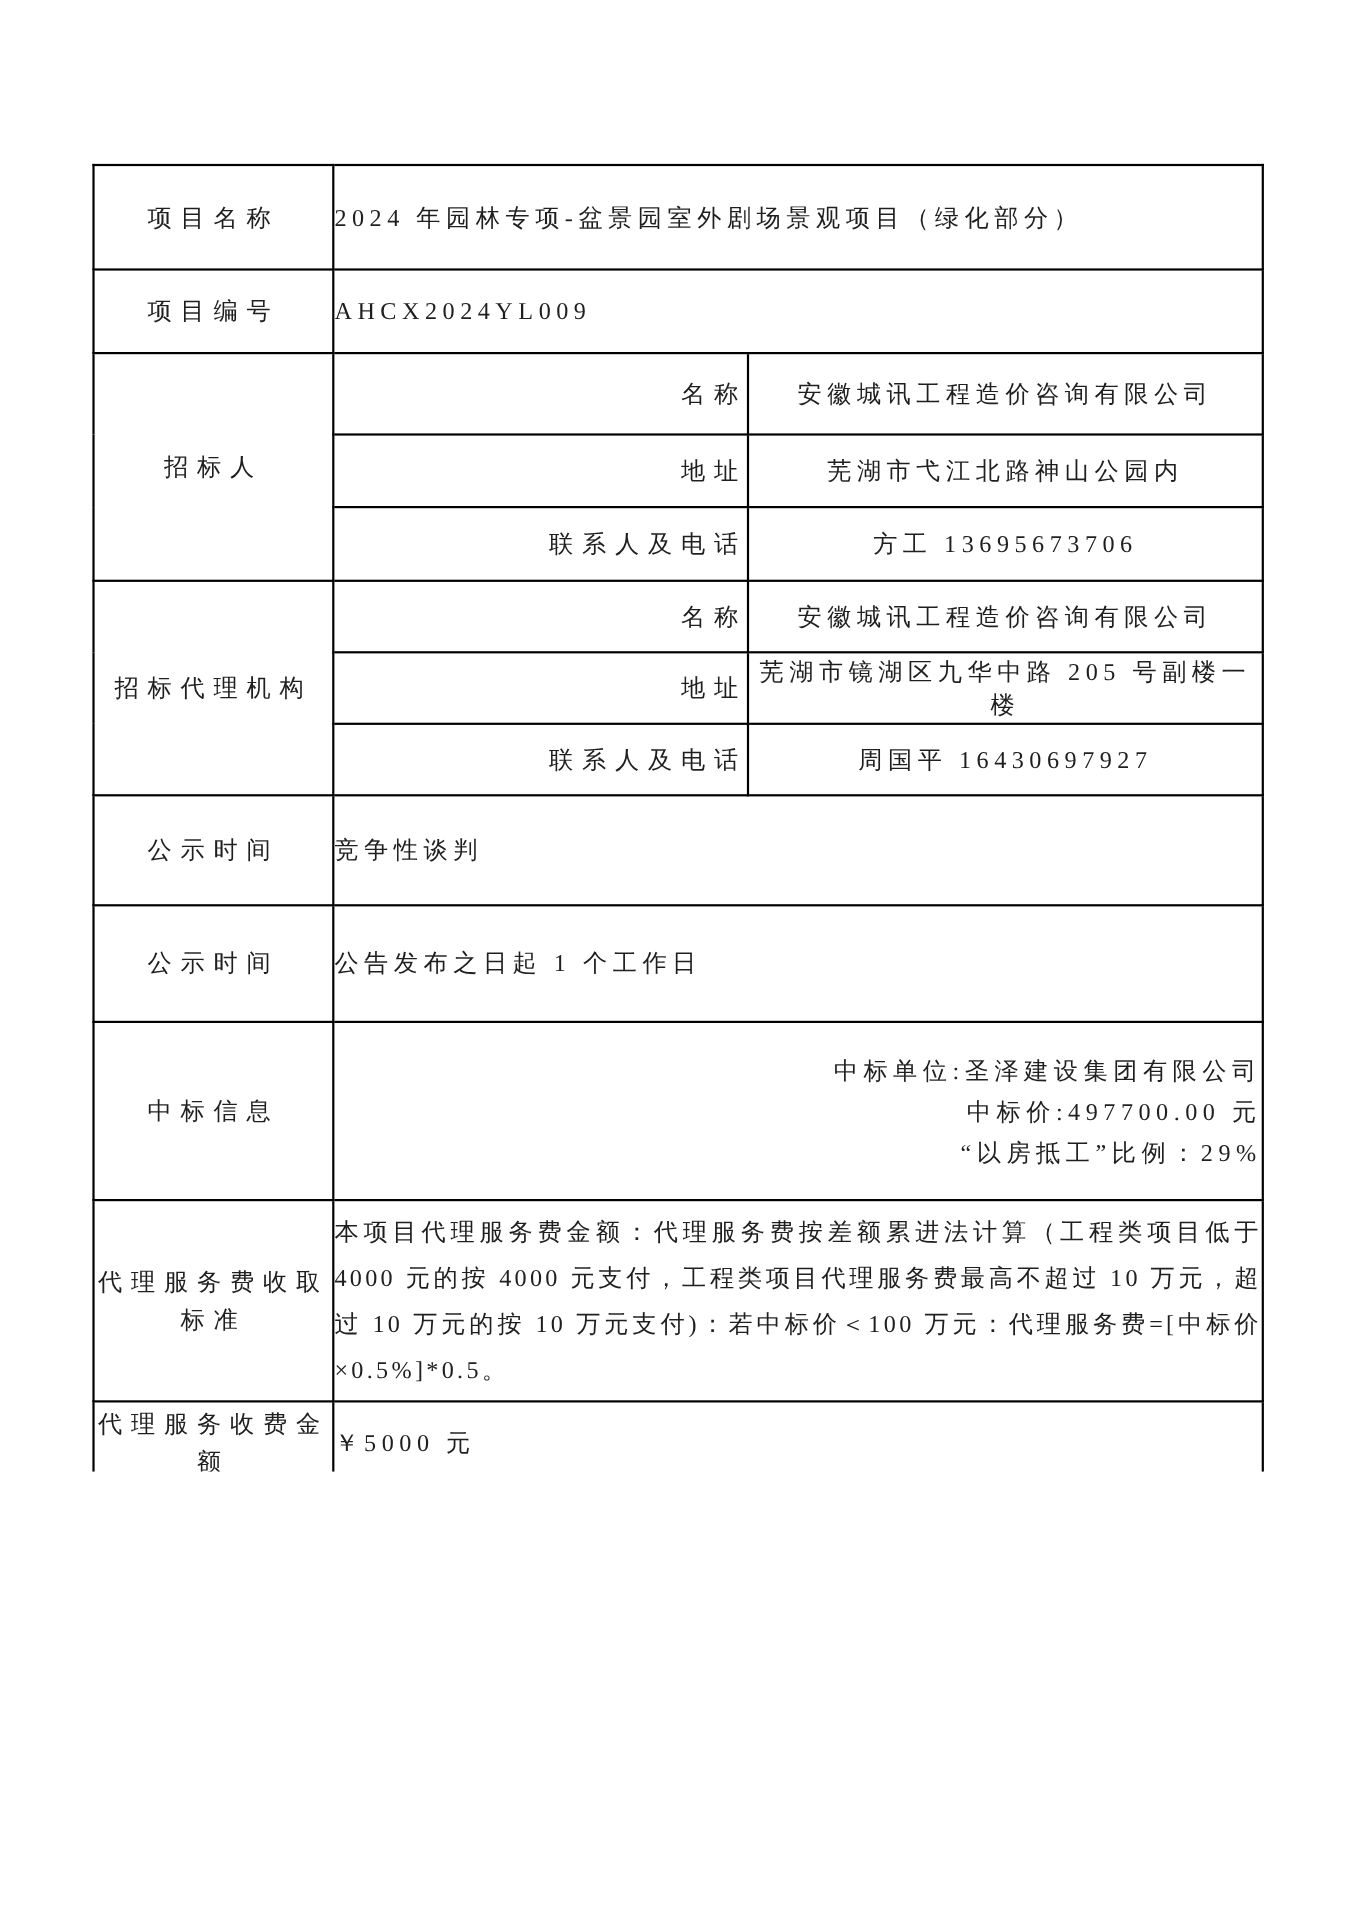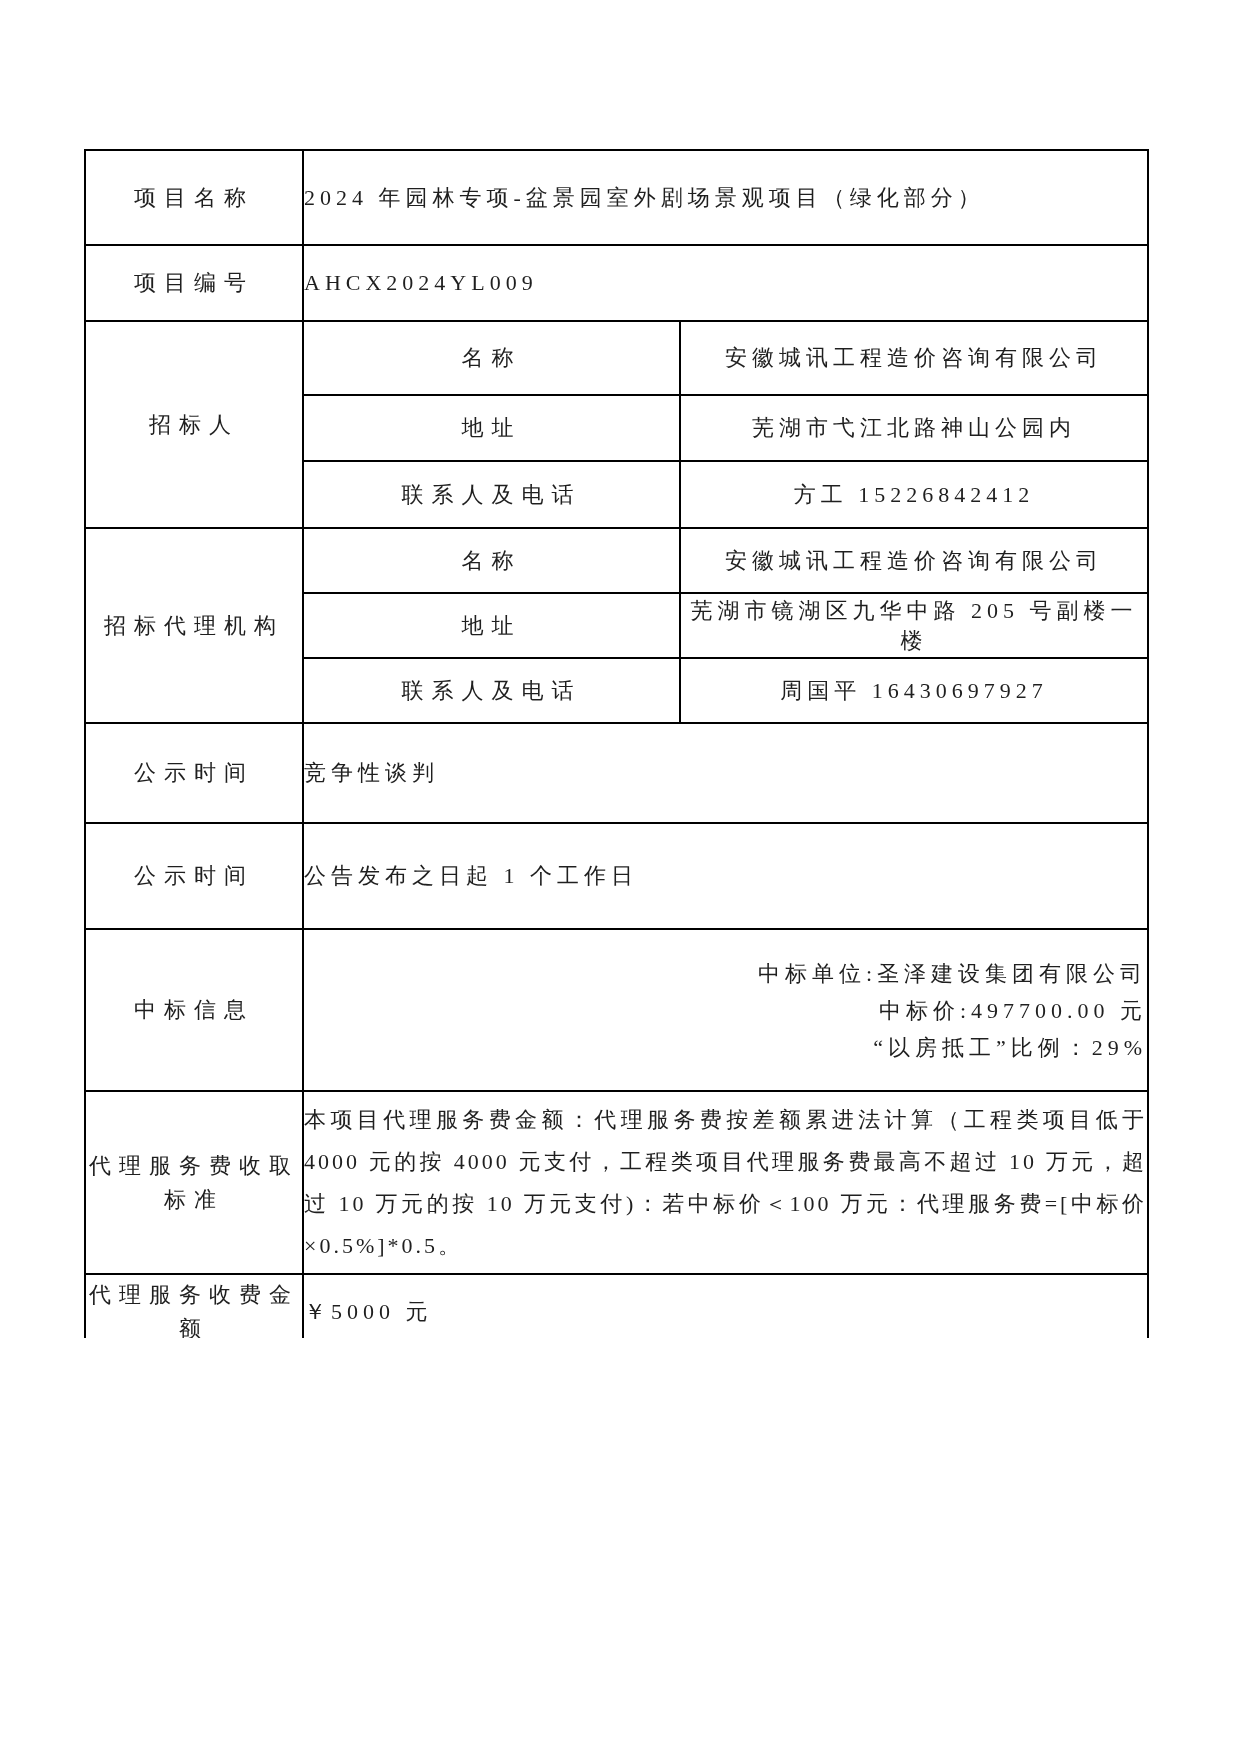--- a/index.html
+++ b/index.html
@@ -47,21 +47,21 @@
   tr.r13 { height: 76px; border-radius: 30px;  }
   
   td.lbl {
     text-align: center;
     letter-spacing: 8px;
     padding-left: 8px;
     line-height: 34px;
   }
   
   td.sub {
-    text-align: center;
+    text-align: right;
     letter-spacing: 8px;
     padding-left: 8px;
   }
   
   td.val {
     text-align: center;
     letter-spacing: 5px;
     padding-left: 5px;
   }
   
@@ -113,21 +113,21 @@
       <td class="lbl" rowspan="3">招标人</td>
       <td class="sub">名称</td>
       <td class="val">安徽城讯工程造价咨询有限公司</td>
     </tr>
     <tr class="r4">
       <td class="sub">地址</td>
       <td class="val">芜湖市弋江北路神山公园内</td>
     </tr>
     <tr class="r5">
       <td class="sub">联系人及电话</td>
-      <td class="val">方工 15226842412</td>
+      <td class="val">方工 13695673706</td>
     </tr>
 
     <tr class="r6">
       <td class="lbl" rowspan="3">招标代理机构</td>
       <td class="sub">名称</td>
       <td class="val">安徽城讯工程造价咨询有限公司</td>
     </tr>
     <tr class="r7">
       <td class="sub">地址</td>
       <td class="val">芜湖市镜湖区九华中路 205 号副楼一楼</td>

